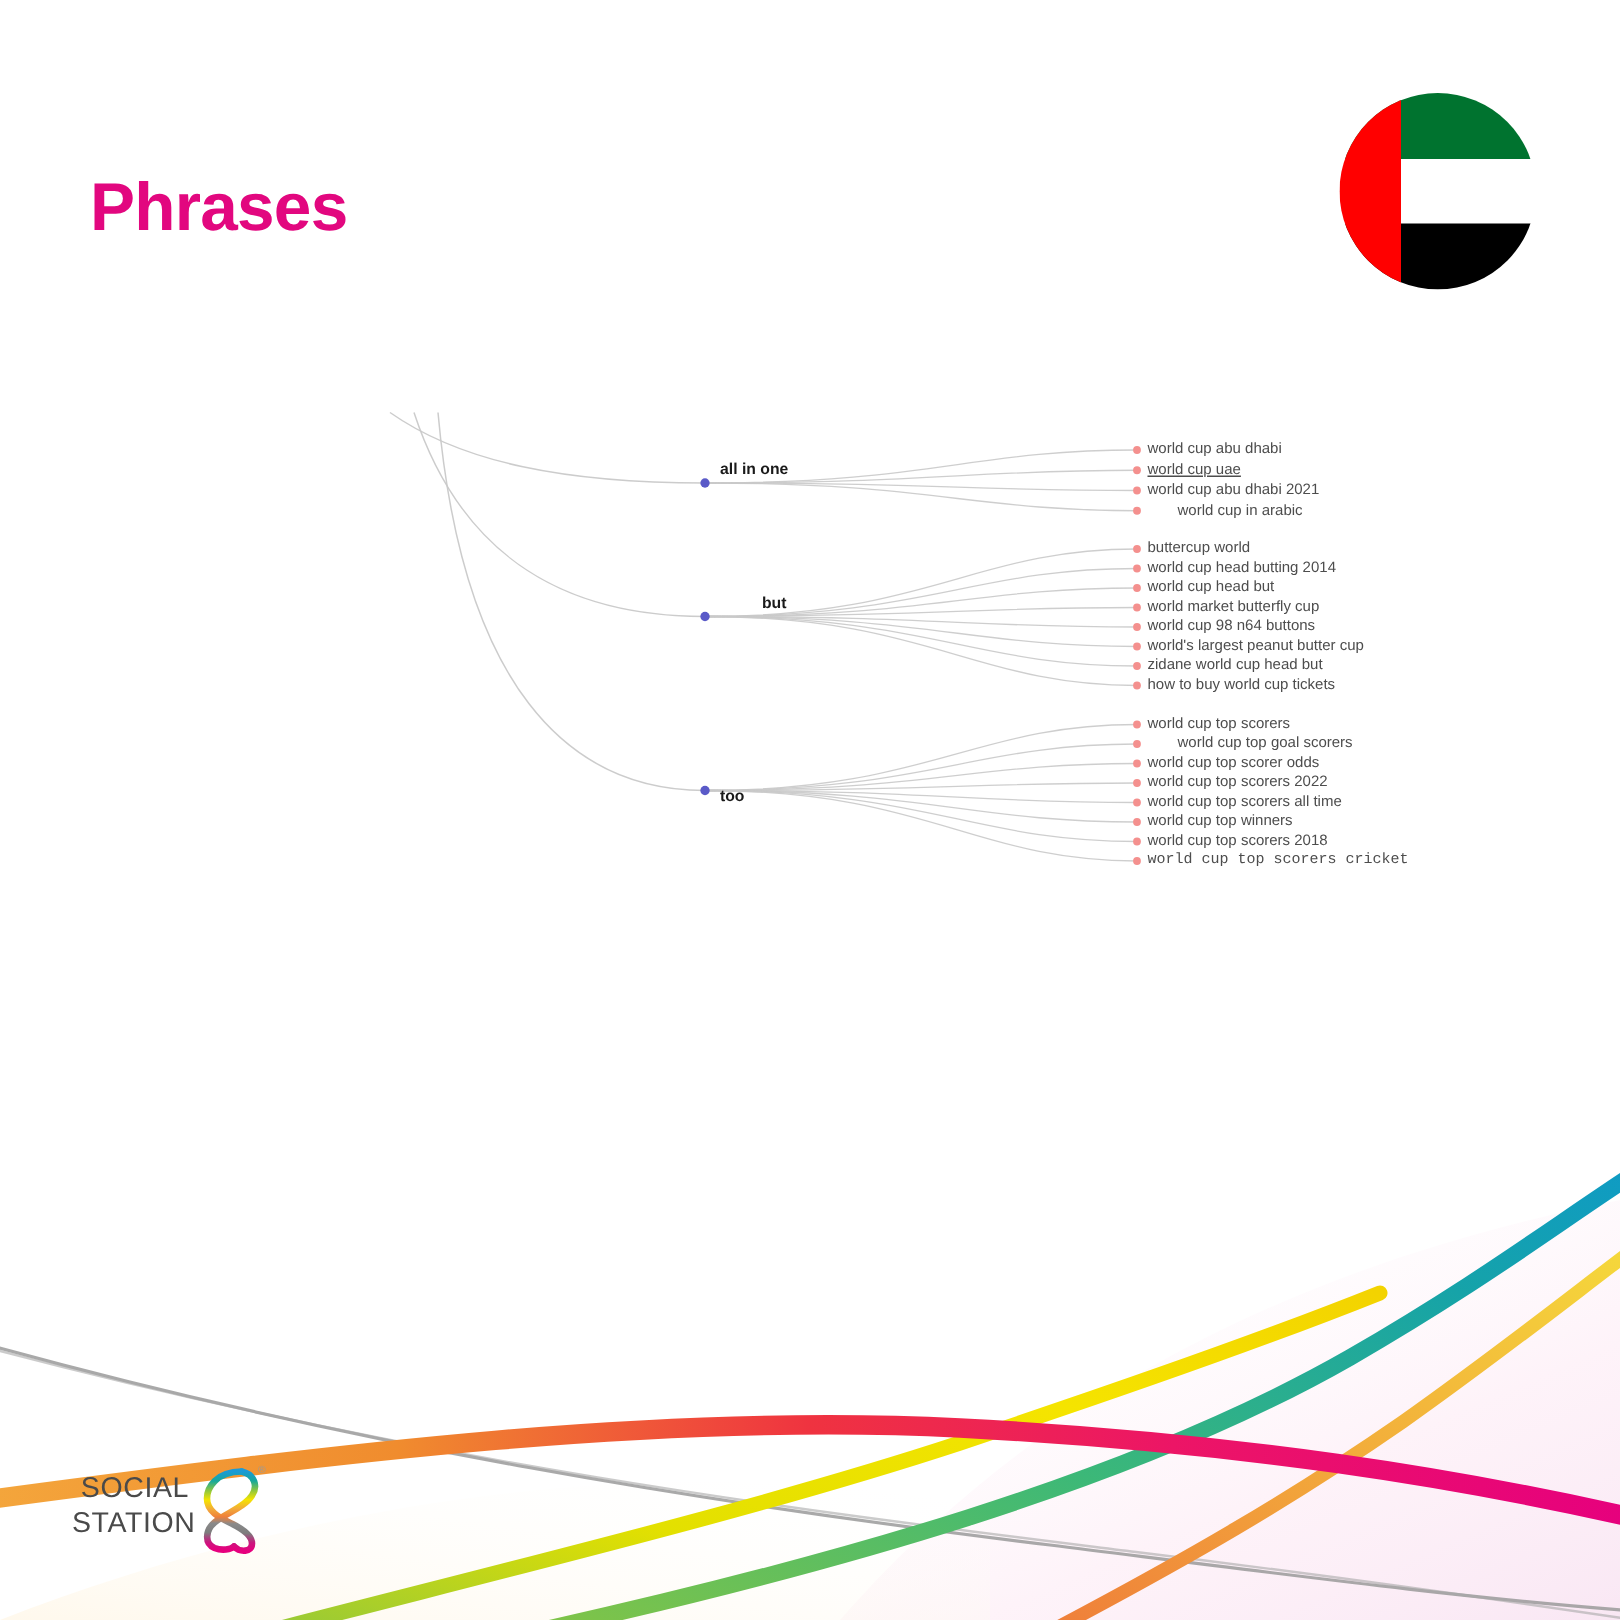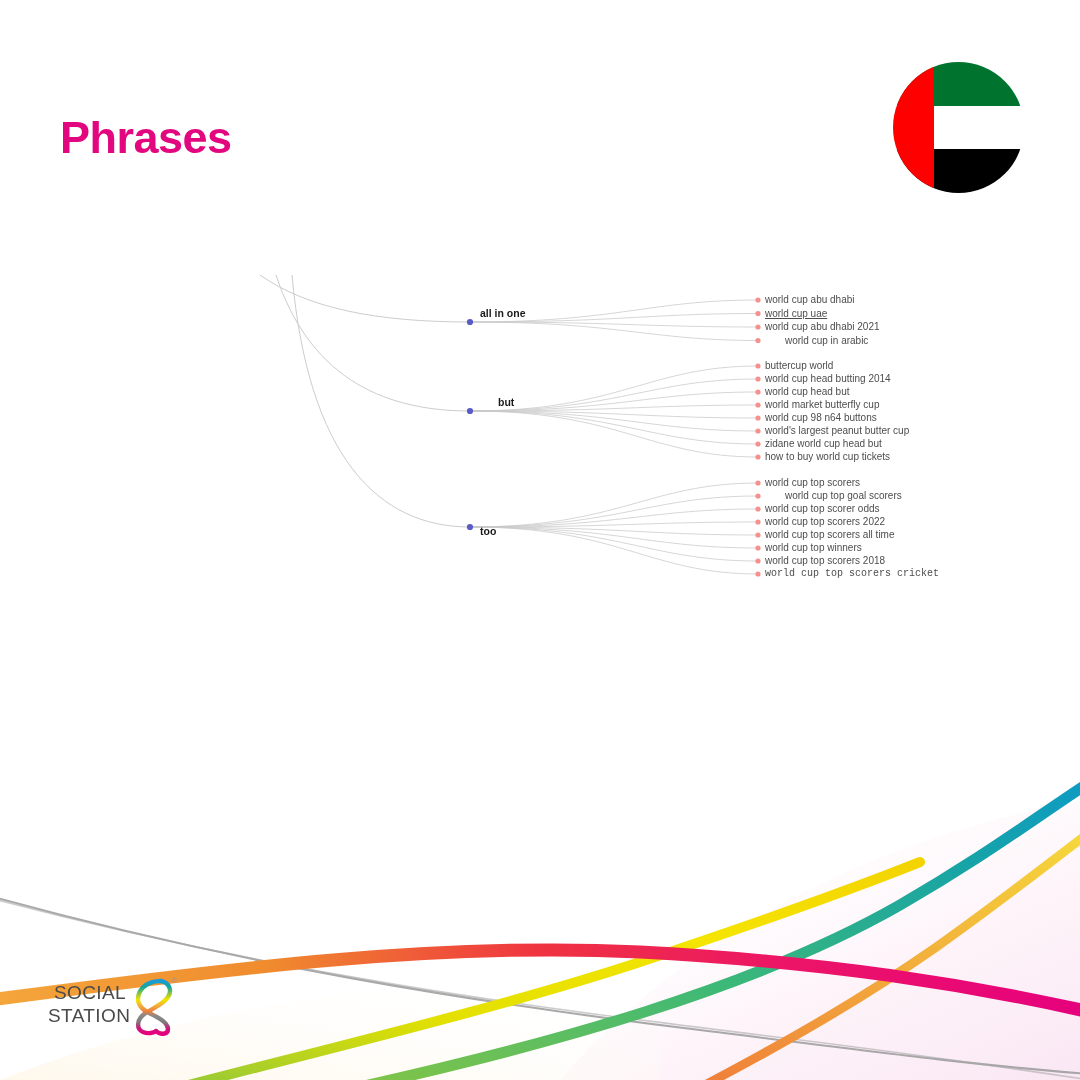--- a/index.html
+++ b/index.html
@@ -292,21 +292,21 @@
           <circle cx="488" cy="296" r="2.6" fill="#f4908e"></circle>
           <circle cx="488" cy="309" r="2.6" fill="#f4908e"></circle>
         </g>
     </svg>
     <div id="tree-labels">
         <div class="branch-label" style="left: 210px; top: 54px;">all in one</div>
         <div class="leaf-label" style="left: 495px; top: 35px;">world cup abu dhabi</div>
         <div class="leaf-label" style="left: 495px; top: 48.5px; text-decoration: underline;">world cup uae</div>
         <div class="leaf-label" style="left: 495px; top: 62px;">world cup abu dhabi 2021</div>
         <div class="leaf-label" style="left: 495px; top: 75.5px; margin-left: 20px;">world cup in arabic</div>
-        <div class="branch-label" style="left: 216px; top: 143px; padding-left: 12px;">but</div>
+        <div class="branch-label" style="left: 226px; top: 143px; padding-left: 12px;">but</div>
         <div class="leaf-label" style="left: 495px; top: 101px;">buttercup world</div>
         <div class="leaf-label" style="left: 495px; top: 114px;">world cup head butting 2014</div>
         <div class="leaf-label" style="left: 495px; top: 127px;">world cup head but</div>
         <div class="leaf-label" style="left: 495px; top: 140px;">world market butterfly cup</div>
         <div class="leaf-label" style="left: 495px; top: 153px;">world cup 98 n64 buttons</div>
         <div class="leaf-label" style="left: 495px; top: 166px;">world's largest peanut butter cup</div>
         <div class="leaf-label" style="left: 495px; top: 179px;">zidane world cup head but</div>
         <div class="leaf-label" style="left: 495px; top: 192px;">how to buy world cup tickets</div>
         <div class="branch-label" style="left: 210px; top: 272px;">too</div>
         <div class="leaf-label" style="left: 495px; top: 218px;">world cup top scorers</div>

